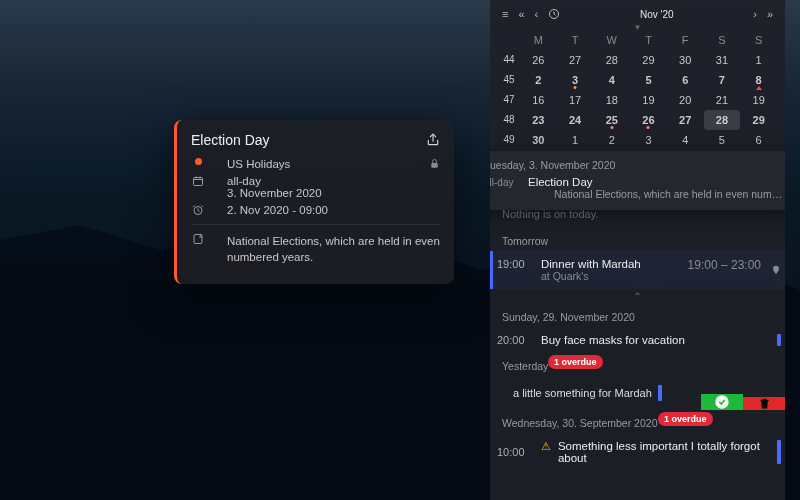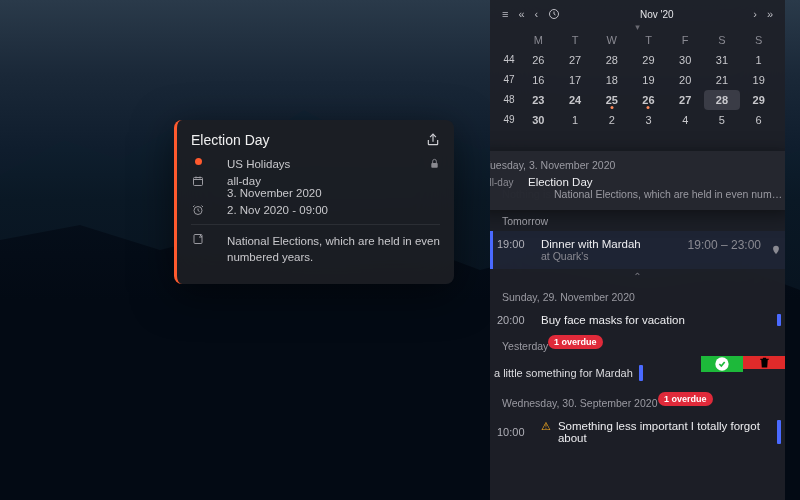--- a/index.html
+++ b/index.html
@@ -76,21 +76,21 @@
 .agenda .sect { color:#9a9aa2; font-size:10.5px; padding:7px 12px 4px 12px; position:relative; }
 .agenda .item { display:flex; align-items:flex-start; gap:10px; padding:7px 4px; border-left:3px solid transparent; position:relative; }
 .agenda .item.blue { border-left-color:#4a6aff; background:rgba(70,100,200,0.08); }
 .agenda .item .time { width:34px; flex:none; color:#b0b0b8; font-size:11px; }
 .agenda .item .body { flex:1; }
 .agenda .item .ttl { color:#ededf0; font-size:11.5px; font-weight:500; }
 .agenda .item .sub { color:#8a8a92; font-size:10.5px; }
 .agenda .item .range { color:#8a8a92; font-size:12px; }
 .agenda .item .bar { width:4px; align-self:stretch; border-radius:1px; }
 .agenda .chev { text-align:center; color:#7a7a82; font-size:10px; padding:2px 0; }
-.agenda .actions { display:flex; align-items:flex-start; }
+.agenda .actions { display:flex; align-items:flex-end;margin-left:19px; }
 .agenda .actions .txt { flex:1; padding:9px 8px 9px 4px; font-size:11px; color:#dcdce0; display:flex; align-items:center; gap:6px; }
 .agenda .actions .bar { width:4px; background:#4a6aff; border-radius:1px; margin-right:4px; }
 .agenda .actions .btn { width:42px; display:flex; align-items:center; justify-content:center; font-size:14px; }
 .agenda .actions .btn.ok { background:#1db93a; color:#fff; }
 .agenda .actions .btn.del { background:#e02a2a; color:#000; }
 .badge { position:absolute; background:#e02a3a; color:#fff; font-size:9px; font-weight:600; padding:2px 6px; border-radius:8px; }
 .warn-tri { color:#ffb020; font-size:11px; margin-right:3px; }
 
 svg { display:block; }
 </style>
@@ -187,20 +187,30 @@
           <div class="wk">44</div>
           <div class="dim">26</div>
           <div class="dim">27</div>
           <div class="dim">28</div>
           <div class="dim">29</div>
           <div class="dim">30</div>
           <div class="dim">31</div>
           <div>1</div>
         </div>
         <div class="cal-row days">
+          <div class="wk">45</div>
+          <div class="bold">2</div>
+          <div class="bold ev-dot">3</div>
+          <div class="bold">4</div>
+          <div class="bold">5</div>
+          <div class="bold">6</div>
+          <div class="bold">7</div>
+          <div class="bold ev-tri">8</div>
+        </div>
+        <div class="cal-row days">
           <div class="wk">47</div>
           <div>16</div>
           <div>17</div>
           <div>18</div>
           <div>19</div>
           <div>20</div>
           <div>21</div>
           <div>19</div>
         </div>
         <div class="cal-row days">

